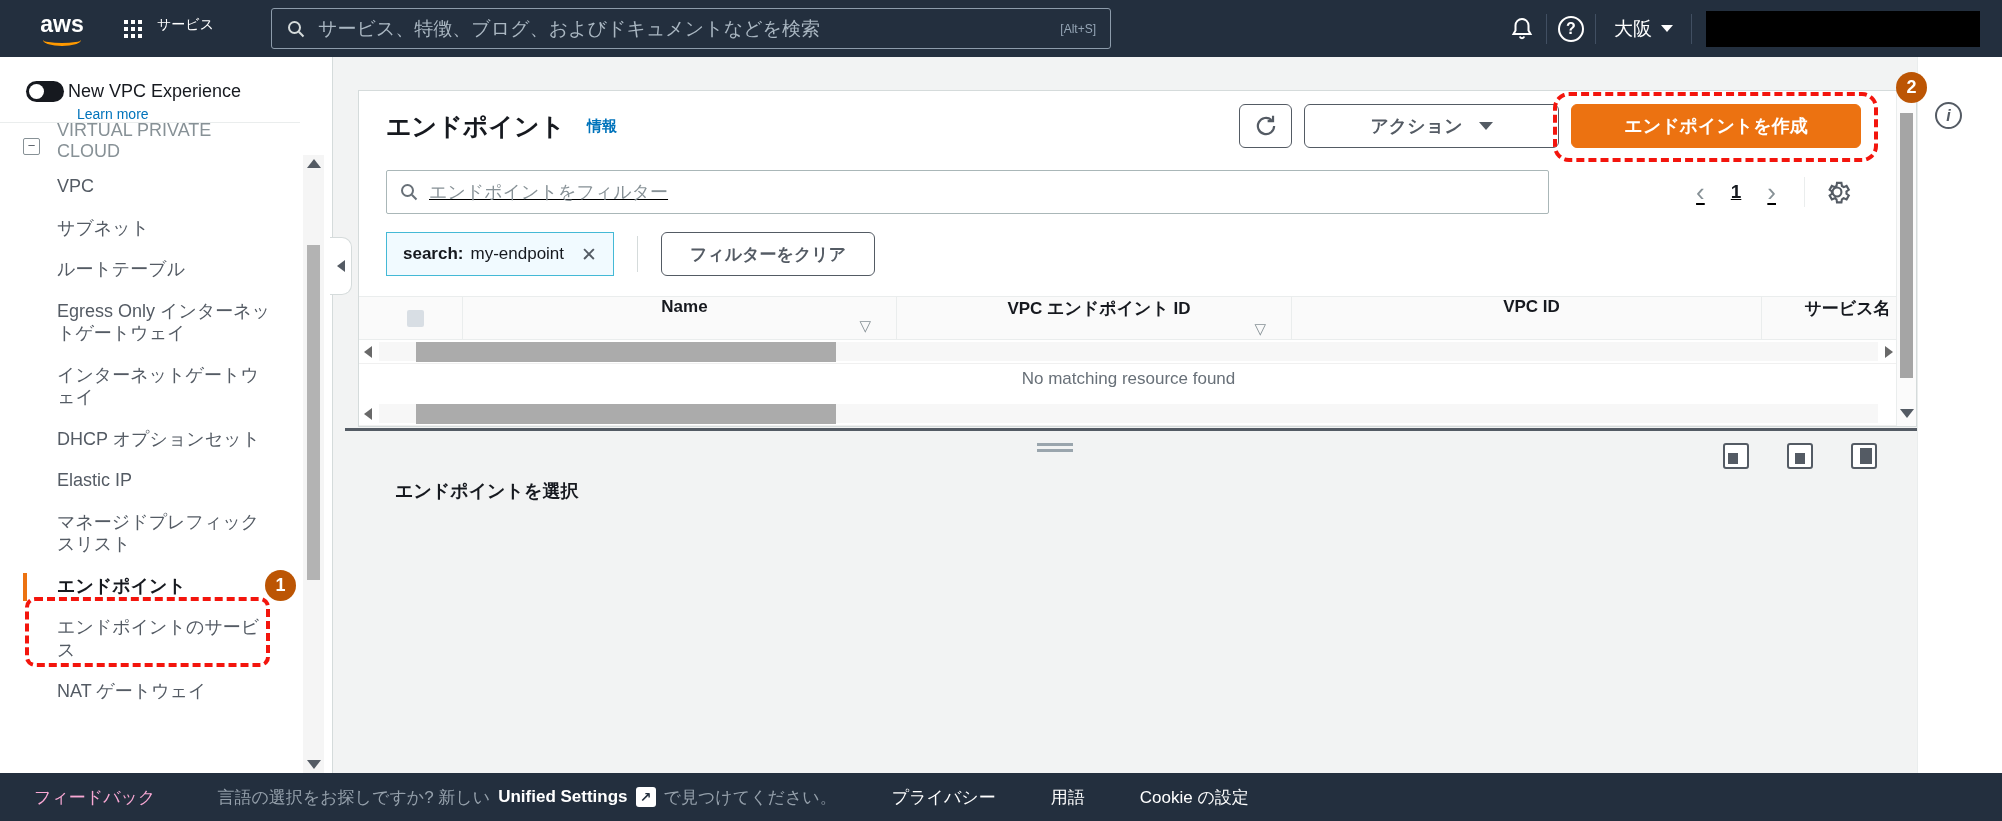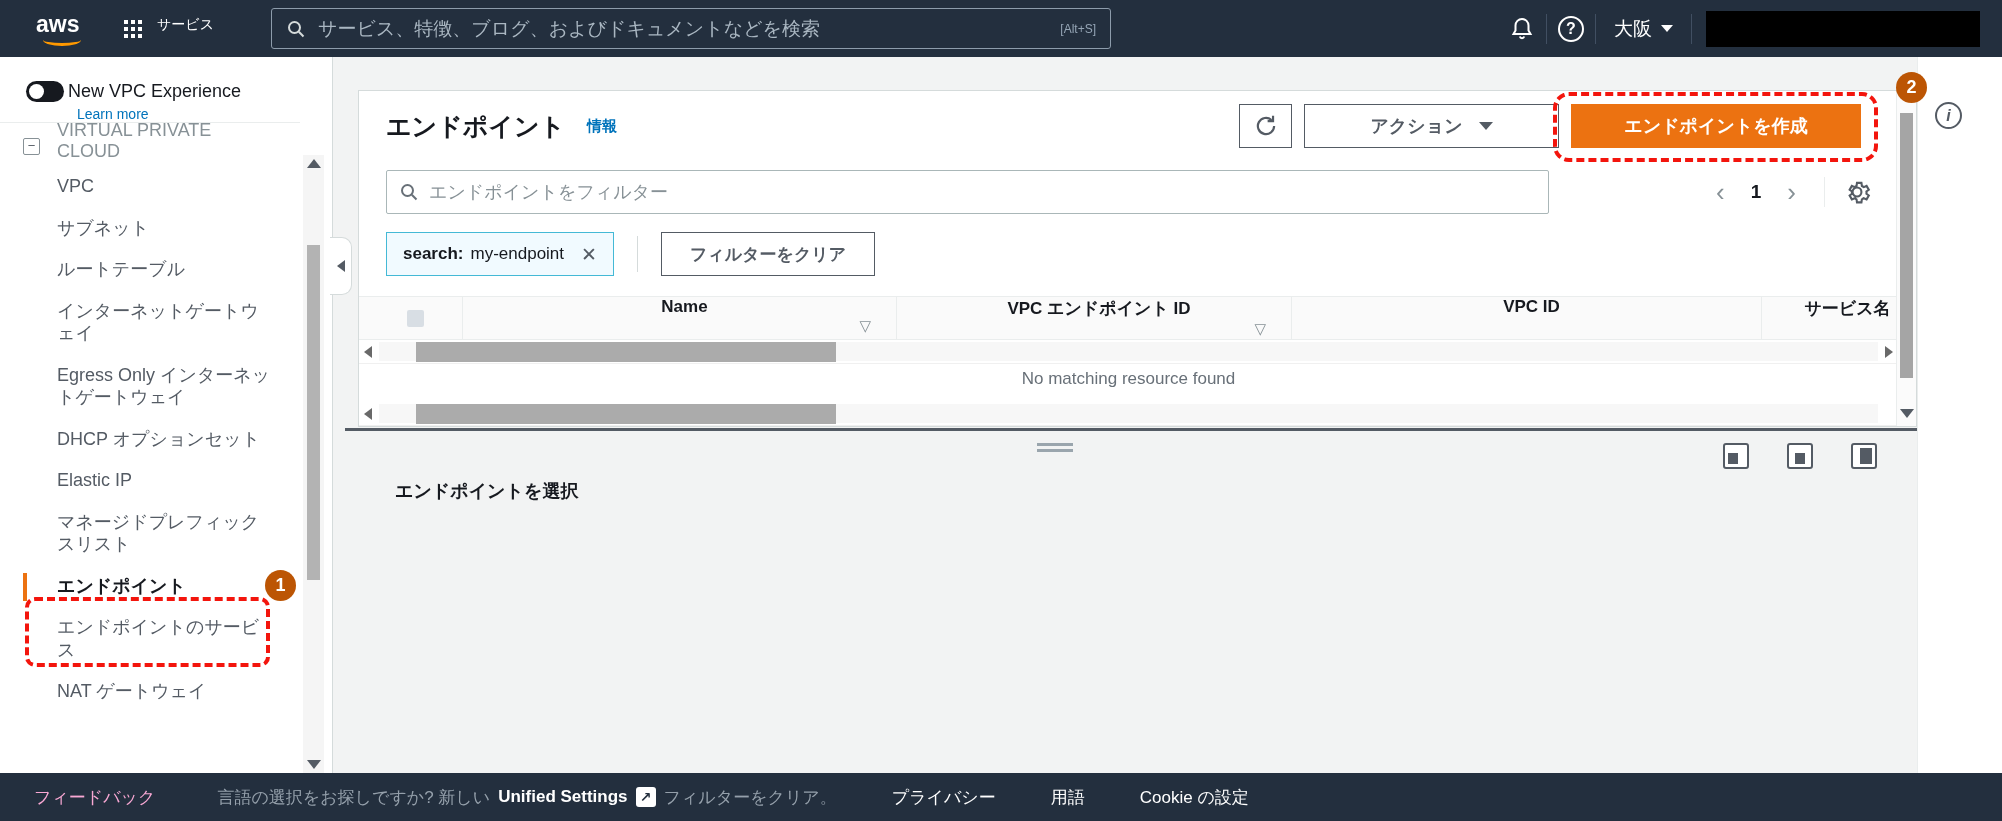--- a/index.html
+++ b/index.html
@@ -2,21 +2,21 @@
 <html><head>
 <meta charset="utf-8">
 <style>
   * { margin:0; padding:0; box-sizing:border-box; }
   html,body { width:2002px; height:821px; }
   body { font-family:"Liberation Sans","DejaVu Sans",sans-serif; background:#fff; }
   #app { position:relative; width:2002px; height:821px; overflow:hidden; background:#f2f3f3; }
 
   
   .topbar { position:absolute; left:0; top:0; width:2002px; height:57px; background:#232f3e; display:flex; align-items:center; z-index:30; }
-  .aws-logo { position:absolute; left:36px; top:11px; width:52px; height:34px; color:#fff; font-weight:bold; font-size:23px; text-align:left; }
+  .aws-logo { position:absolute; left:36px; top:11px; width:52px; height:34px; color:#fff; font-weight:bold; font-size:23px; text-align:center; }
   .aws-logo .smile { position:absolute; left:7px; top:23px; width:38px; height:12px; border-bottom:3px solid #ff9900; border-radius:0 0 50% 50%; }
   .tb-divider { width:1px; height:30px; background:#414f62; margin:0 4px; }
   .grid-icon { position:absolute; left:124px; top:20px; width:4px; height:4px; background:#fff;
     box-shadow:7px 0 #fff,14px 0 #fff,0 7px #fff,7px 7px #fff,14px 7px #fff,0 14px #fff,7px 14px #fff,14px 14px #fff; }
   .tb-services { position:absolute; left:157px; top:16px; color:#fff; font-size:14px; cursor:pointer; }
   .tb-search { position:absolute; left:271px; top:8px; width:840px; height:41px; border:1px solid #8d9cab; border-radius:3px; background:#232f3e; display:flex; align-items:center; padding:0 14px; }
   .tb-search input { flex:1; background:transparent; border:none; outline:none; color:#d5dbdb; font-size:19px; font-family:inherit; }
   .tb-search input::placeholder { color:#aab7c2; opacity:1; }
   .tb-shortcut { color:#95a5b5; font-size:12px; }
   .tb-right { position:absolute; right:0; top:0; height:57px; display:flex; align-items:center; }
@@ -47,26 +47,26 @@
   .arr-dn { position:absolute; left:4px; bottom:4px; width:0; height:0; border-left:7px solid transparent; border-right:7px solid transparent; border-top:9px solid #545b64; }
   .collapse-tab { position:absolute; left:330px; top:237px; width:22px; height:58px; background:#fff; border:1px solid #d5dbdb; border-left:none; border-radius:0 10px 10px 0; z-index:11; display:flex; align-items:center; justify-content:center; cursor:pointer; }
   .tri-left { width:0; height:0; border-top:6px solid transparent; border-bottom:6px solid transparent; border-right:8px solid #545b64; }
 
   
   .card { position:absolute; left:358px; top:90px; width:1559px; height:337px; background:#fff; border:1px solid #d5dbdb; overflow:hidden; z-index:5; }
   .card-header { display:flex; align-items:center; padding:13px 55px 0 27px; }
   .page-title { font-size:25px; font-weight:bold; color:#16191f; }
   .info-link { color:#0073bb; font-size:15px; font-weight:bold; margin-left:22px; cursor:pointer; }
   .hdr-spacer { flex:1; }
-  .btn { height:44px; border:1px solid #545b64; border-radius:0; background:#fff; display:flex; align-items:center; justify-content:center; cursor:pointer; font-family:inherit; }
+  .btn { height:44px; border:1px solid #545b64; border-radius:6px; background:#fff; display:flex; align-items:center; justify-content:center; cursor:pointer; font-family:inherit; }
   .btn-refresh { width:53px; margin-right:12px; }
   .btn-actions { width:255px; margin-right:12px; color:#545b64; font-weight:bold; font-size:18px; gap:16px; }
   .caret-dark { width:0; height:0; border-left:7px solid transparent; border-right:7px solid transparent; border-top:8px solid #545b64; }
   .btn-create { width:290px; background:#ec7211; border:1px solid #ec7211; color:#fff; font-weight:bold; font-size:18px; }
-  .filter-row { display:flex; align-items:center; padding:22px 45px 0 27px; }
+  .filter-row { display:flex; align-items:center; padding:22px 65px 0 27px;text-decoration:underline; }
   .filter-input { width:1163px; height:44px; border:1px solid #aab7b8; border-radius:2px; background:#fff; display:flex; align-items:center; padding:0 12px; }
   .filter-input input { flex:1; border:none; outline:none; font-size:18px; color:#16191f; font-family:inherit; }
   .filter-input input::placeholder { color:#879196; opacity:1; }
   .pager { margin-left:auto; display:flex; align-items:center; gap:10px; }
   .pg-arrow { color:#879196; font-size:26px; line-height:1; padding:0 10px; cursor:pointer; }
   .pg-num { color:#16191f; font-size:19px; font-weight:bold; padding:0 6px; }
   .pg-sep { width:1px; height:30px; background:#eaeded; margin:0 8px; }
   .tag-row { display:flex; align-items:center; padding:18px 4px 0 27px; }
   .filter-tag { height:44px; background:#f1faff; border:1px solid #44b9d6; display:flex; align-items:center; padding:0 16px; gap:7px; font-size:17px; color:#16191f; }
   .filter-tag .key { font-weight:bold; }
@@ -178,22 +178,22 @@
     <div class="nav-scroll">
       <div class="nav-rule"></div>
       <div class="nav-list">
         <div class="nav-section">
           <span class="collapse-box">−</span>
           <span>VIRTUAL PRIVATE CLOUD</span>
         </div>
         <div class="nav-item">VPC</div>
         <div class="nav-item">サブネット</div>
         <div class="nav-item">ルートテーブル</div>
+        <div class="nav-item">Egress Only インターネットゲートウェイ</div>
         <div class="nav-item">インターネットゲートウェイ</div>
-        <div class="nav-item">Egress Only インターネットゲートウェイ</div>
         <div class="nav-item">DHCP オプションセット</div>
         <div class="nav-item">Elastic IP</div>
         <div class="nav-item">マネージドプレフィックスリスト</div>
         <div class="nav-item selected">エンドポイント</div>
         <div class="nav-item">エンドポイントのサービス</div>
         <div class="nav-item">NAT ゲートウェイ</div>
       </div>
     </div>
     <div class="side-scrollbar">
       <div class="arr-up"></div>
@@ -309,21 +309,21 @@
   <div class="help-strip">
     <div class="info-btn">i</div>
   </div>
 
   <div class="footer">
     <span class="ft-feedback">フィードバック</span>
     <span class="ft-lang">
       <span>言語の選択をお探しですか? 新しい</span>
       <b>Unified Settings</b>
       <span class="ext-icon">↗</span>
-      <span>フィルターをクリア。</span>
+      <span>で見つけてください。</span>
     </span>
     <span class="ft-links">
       <span>プライバシー</span>
       <span>用語</span>
       <span>Cookie の設定</span>
     </span>
   </div>
 
   <div class="anno-box anno-1"></div>
   <div class="anno-badge badge-1">1</div>

